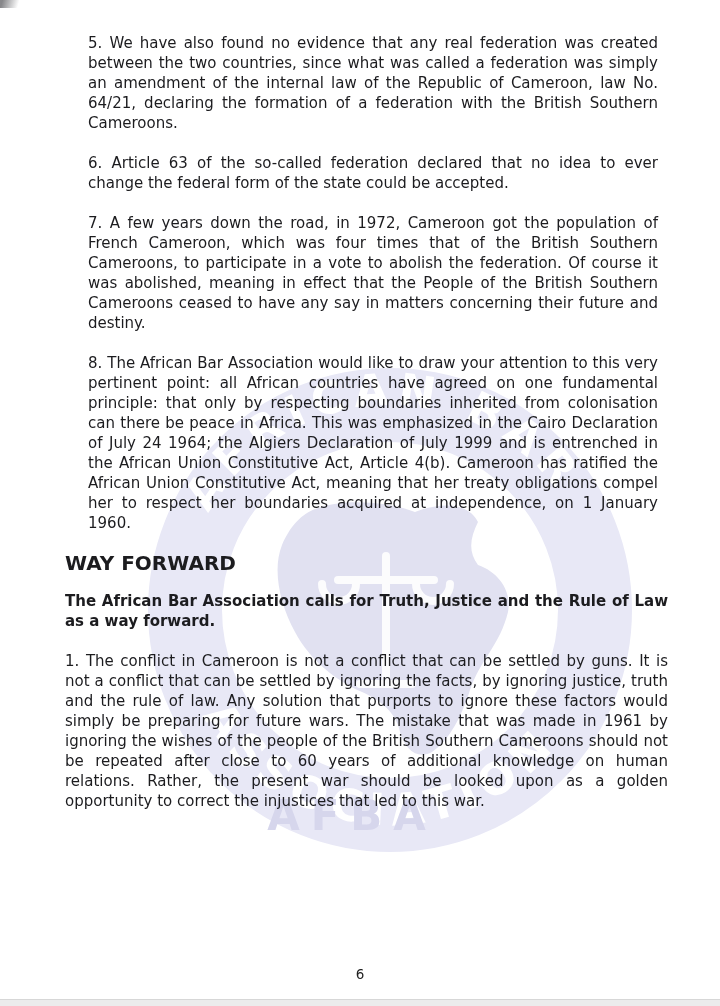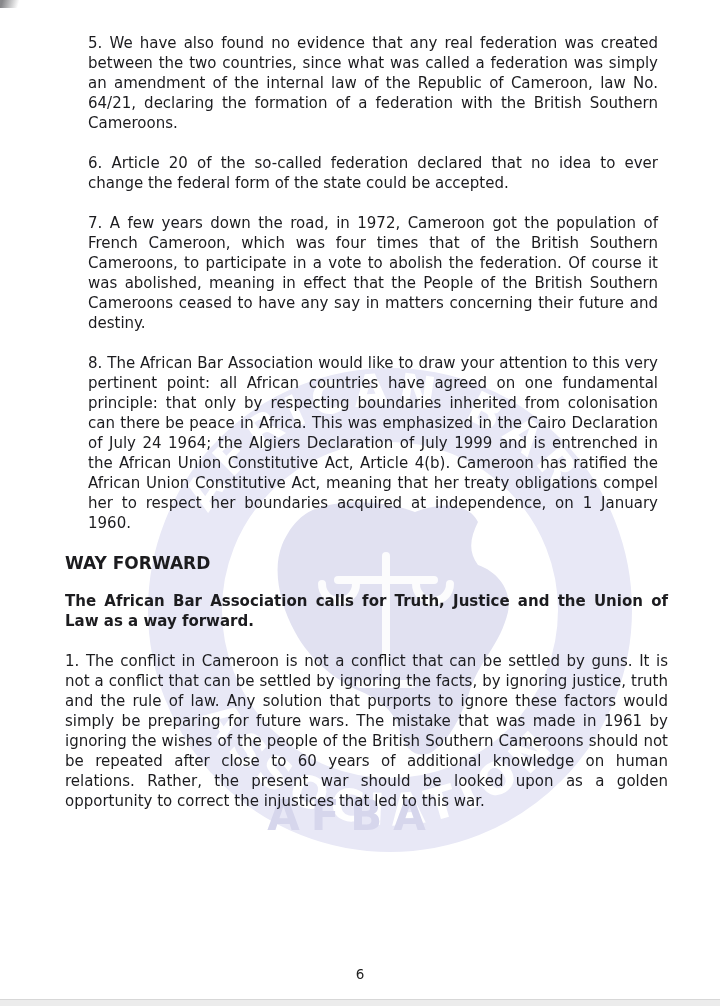--- a/index.html
+++ b/index.html
@@ -29,21 +29,21 @@
     font-size:15px;
     line-height:20px;
     text-align:justify;
     text-justify:inter-word;
   }
   .top-points p {
     margin-left:23px;
     margin-right:10px;
   }
   .doc-heading {
-    font-size:17px;
+    font-size:20px;
     line-height:20px;
     font-weight:bold;
     margin:0 0 18px 0;
   }
   .doc-subheading {
     font-size:15px;
     line-height:20px;
     font-weight:bold;
     margin:0 0 20px 0;
     text-align:justify;
@@ -116,28 +116,28 @@
         <line x1="360" y1="684" x2="412" y2="684"></line>
       </g>
       <text x="352" y="830" text-anchor="middle" font-size="42" font-weight="bold" letter-spacing="11" fill="#d6d6ec">AFBA</text>
     </g>
   </svg>
 
   <div class="content">
 
     <div class="top-points">
       <p>5. We have also found no evidence that any real federation was created between the two countries, since what was called a federation was simply an amendment of the internal law of the Republic of Cameroon, law No. 64/21, declaring the formation of a federation with the British Southern Cameroons.</p>
-      <p>6. Article 20 of the so-called federation declared that no idea to ever change the federal form of the state could be accepted.</p>
+      <p>6. Article 63 of the so-called federation declared that no idea to ever change the federal form of the state could be accepted.</p>
       <p>7. A few years down the road, in 1972, Cameroon got the population of French Cameroon, which was four times that of the British Southern Cameroons, to participate in a vote to abolish the federation. Of course it was abolished, meaning in effect that the People of the British Southern Cameroons ceased to have any say in matters concerning their future and destiny.</p>
       <p>8. The African Bar Association would like to draw your attention to this very pertinent point: all African countries have agreed on one fundamental principle: that only by respecting boundaries inherited from colonisation can there be peace in Africa. This was emphasized in the Cairo Declaration of July 24 1964; the Algiers Declaration of July 1999 and is entrenched in the African Union Constitutive Act, Article 4(b). Cameroon has ratified the African Union Constitutive Act, meaning that her treaty obligations compel her to respect her boundaries acquired at independence, on 1 January 1960.</p>
     </div>
 
     <div>
       <h2 class="doc-heading">WAY FORWARD</h2>
-      <p class="doc-subheading">The African Bar Association calls for Truth, Justice and the Union of Law as a way forward.</p>
+      <p class="doc-subheading">The African Bar Association calls for Truth, Justice and the Rule of Law as a way forward.</p>
       <p>1. The conflict in Cameroon is not a conflict that can be settled by guns. It is not a conflict that can be settled by ignoring the facts, by ignoring justice, truth and the rule of law. Any solution that purports to ignore these factors would simply be preparing for future wars. The mistake that was made in 1961 by ignoring the wishes of the people of the British Southern Cameroons should not be repeated after close to 60 years of additional knowledge on human relations. Rather, the present war should be looked upon as a golden opportunity to correct the injustices that led to this war.</p>
     </div>
 
   </div>
 
   <div class="page-number">6</div>
 
   <div class="bottom-edge"></div>
 
 </div>

